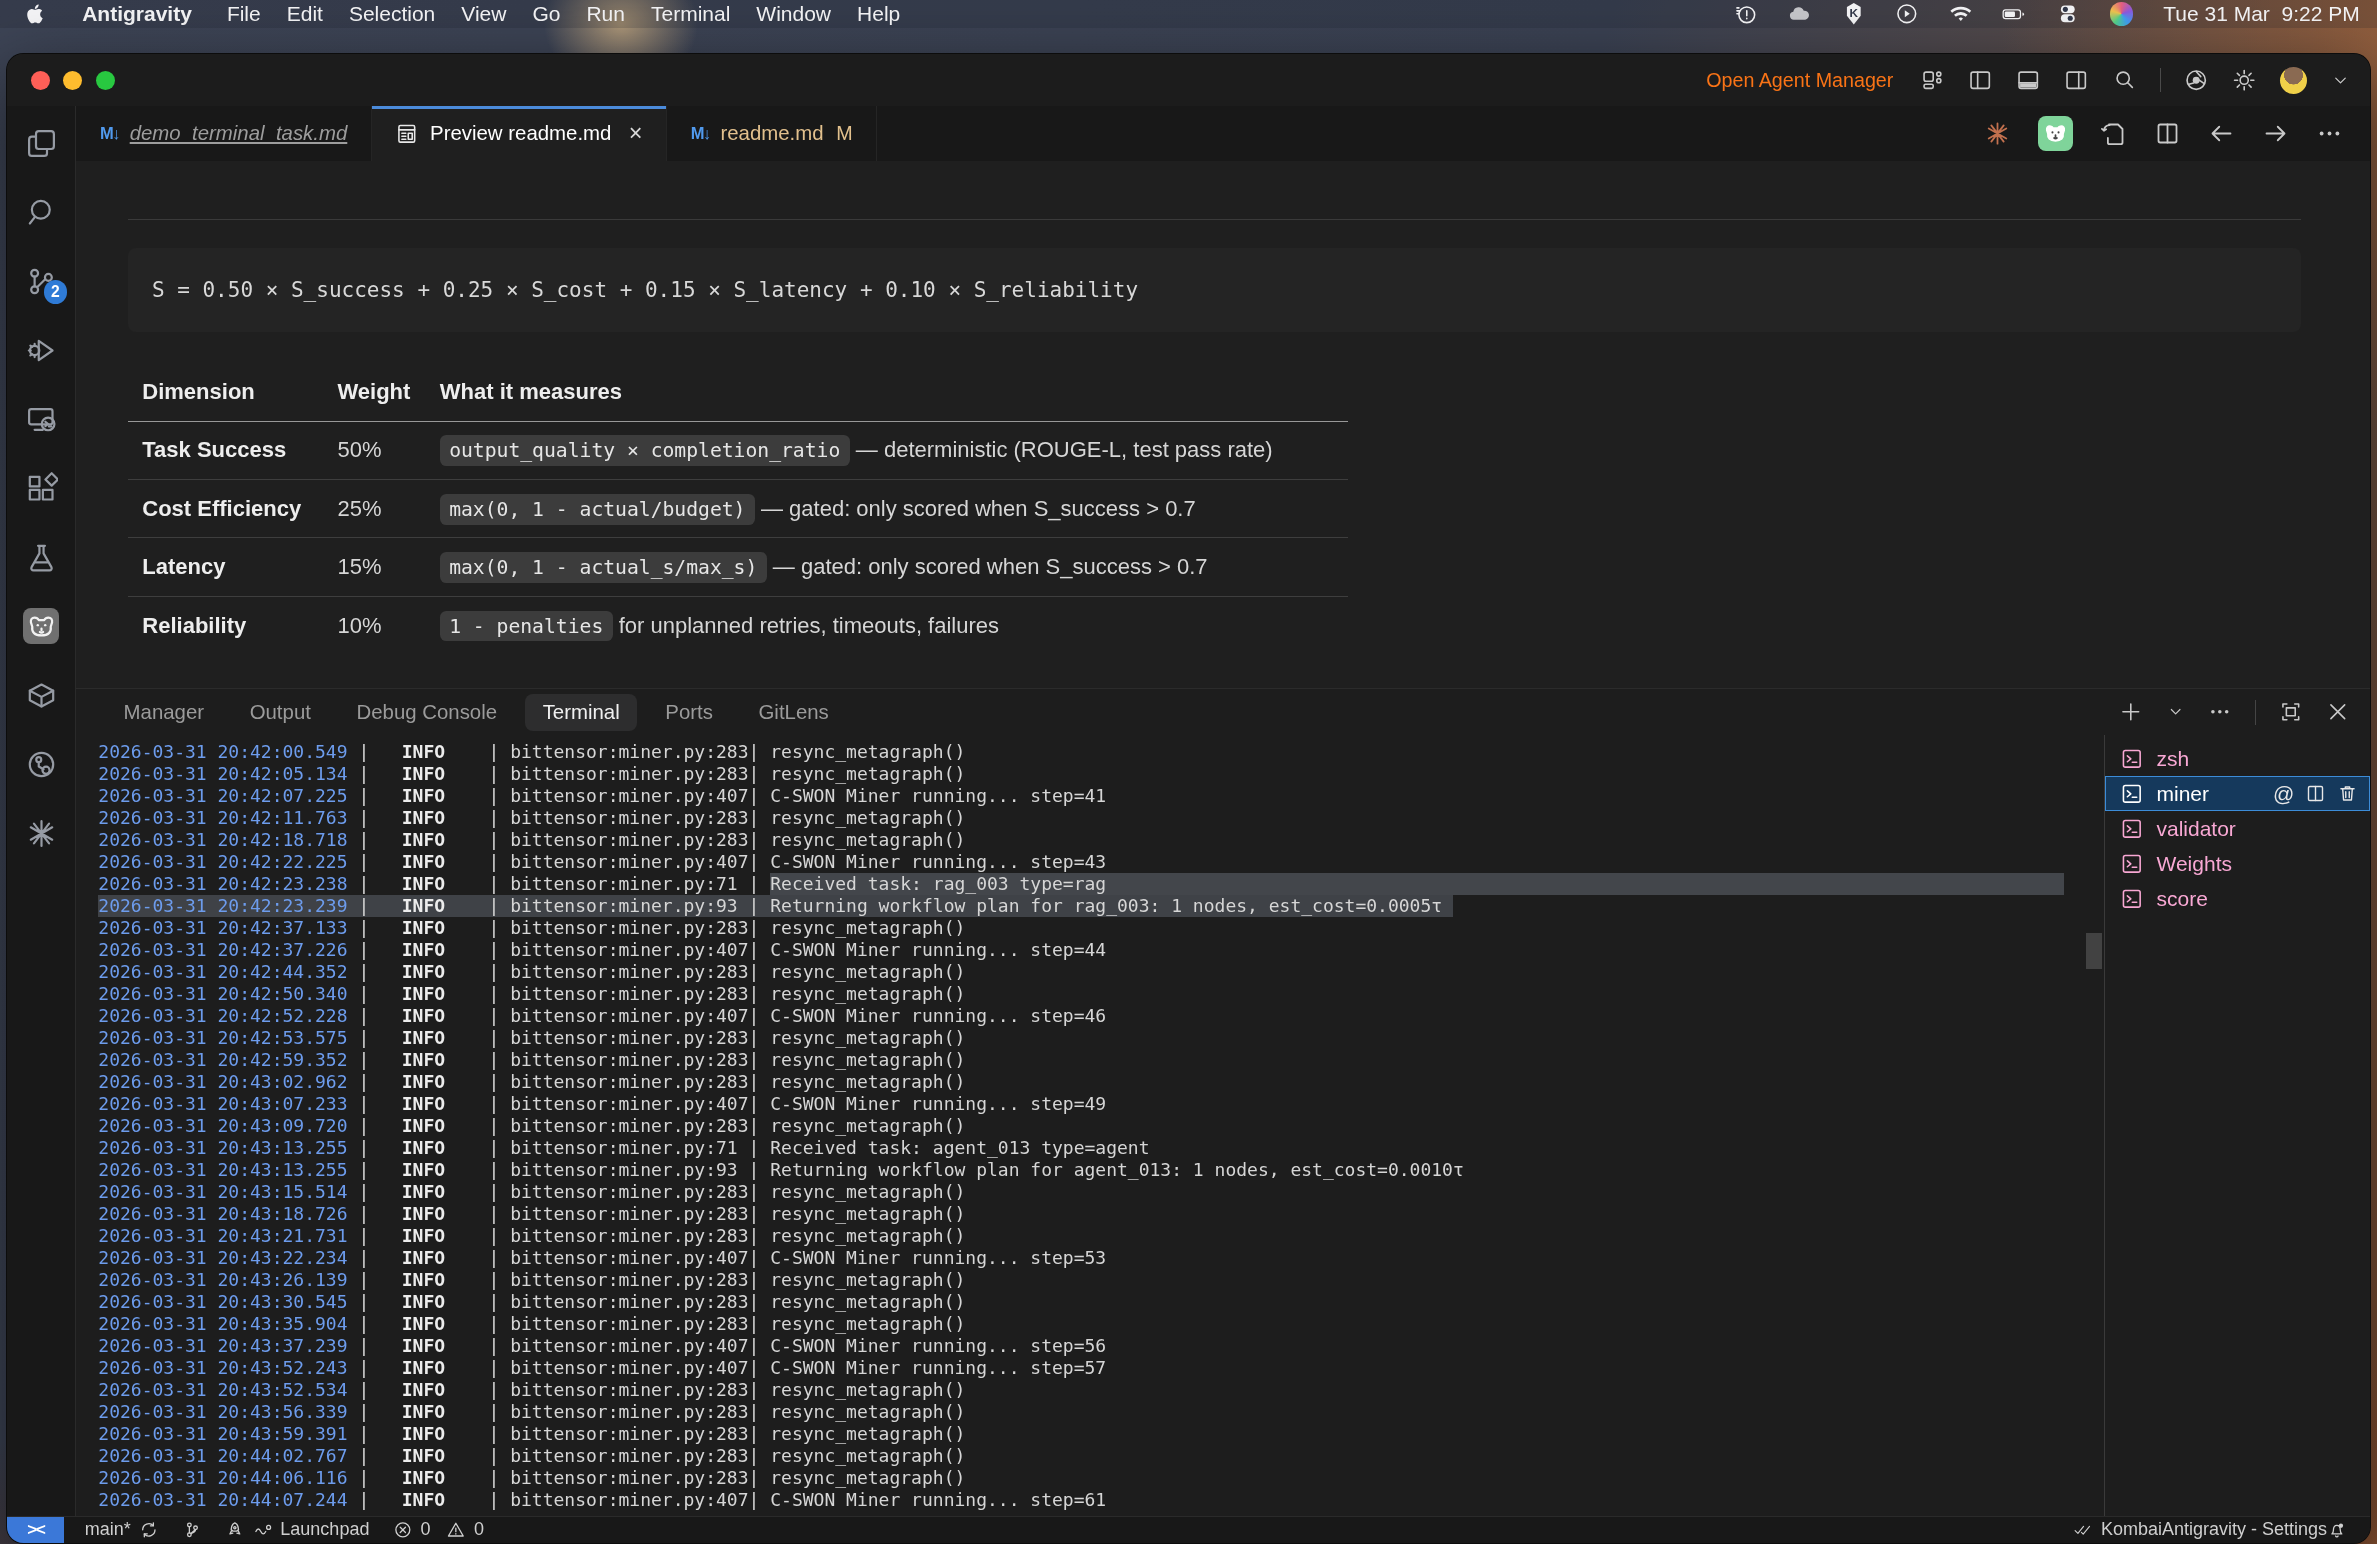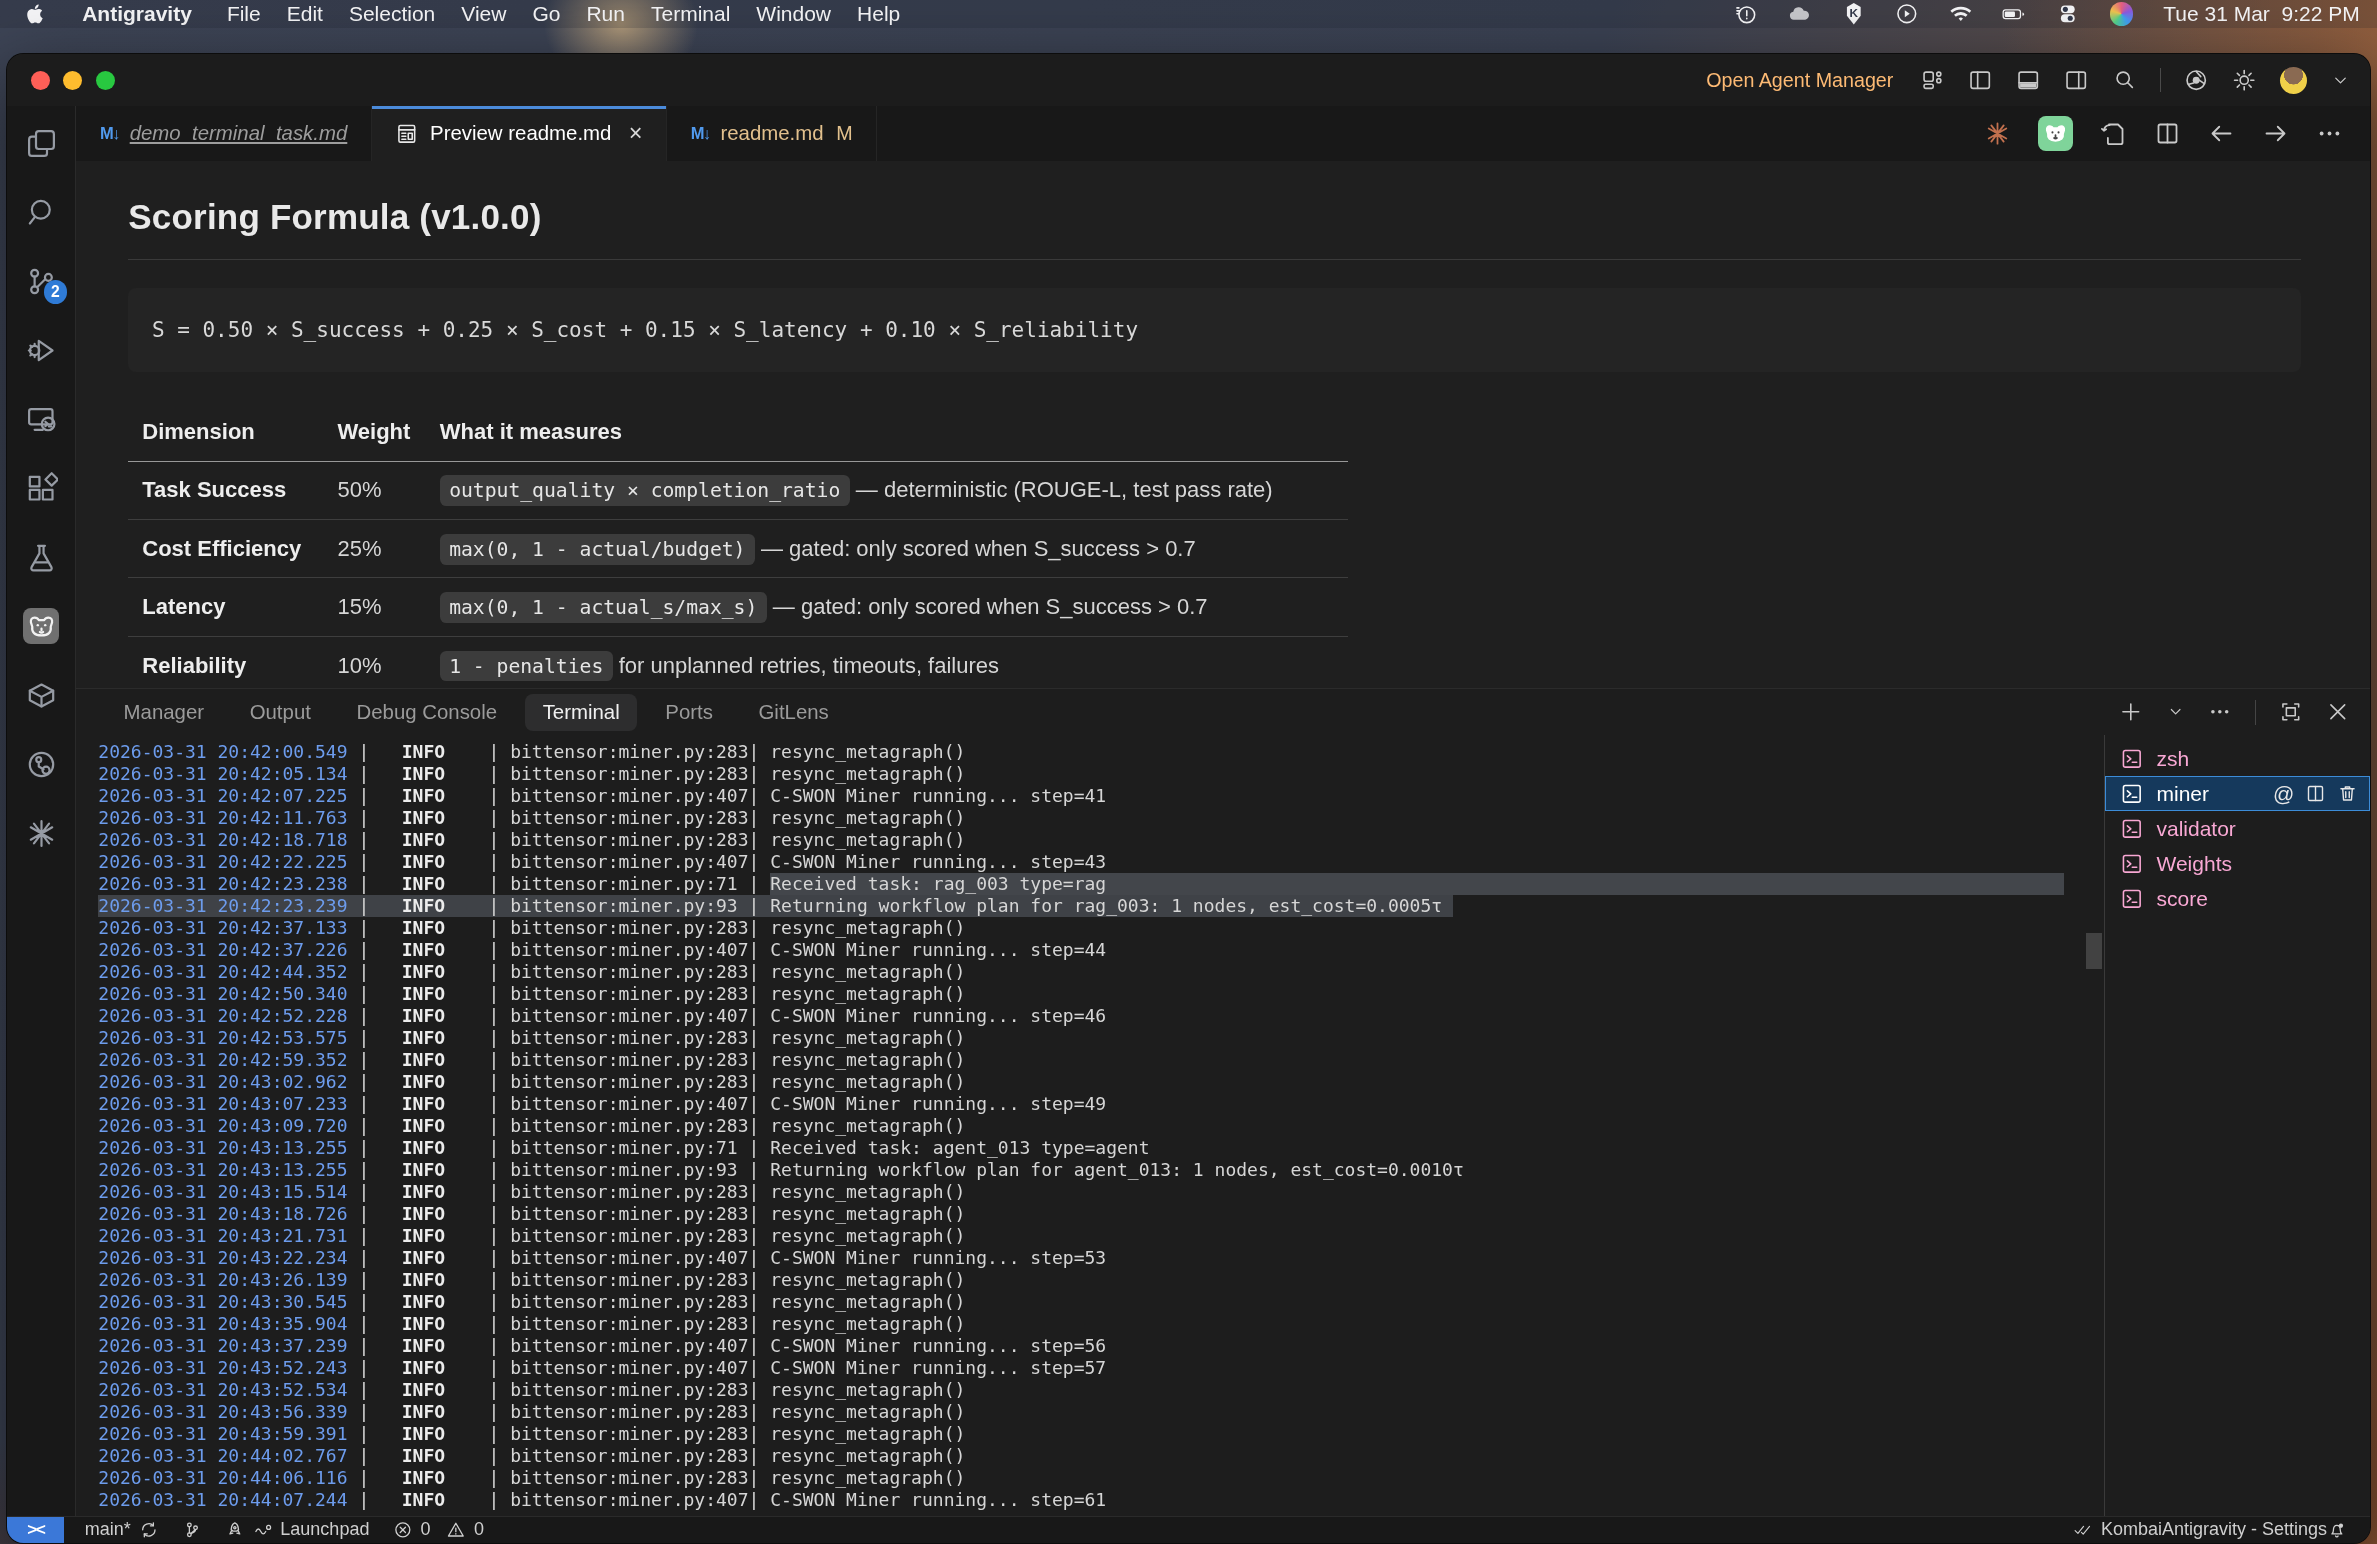--- a/index.html
+++ b/index.html
@@ -36,21 +36,21 @@
     border:0.8px solid rgba(0,0,0,0.6); }
 
   
   .titlebar { position:relative; height:52px; background:#1c1c1c; flex:0 0 auto;
     display:flex; align-items:center; }
   .traffic { display:flex; gap:13.4px; padding-left:23.6px; }
   .tl { width:19px; height:19px; border-radius:50%; }
   .tl-close{ background:#ff5f57; } .tl-min{ background:#febc2e; } .tl-max{ background:#28c840; }
   .win-title { position:absolute; left:0; right:0; text-align:center; color:#9f9f9f; font-size:19.7px; pointer-events:none; }
   .tb-right { margin-left:auto; display:flex; align-items:center; gap:23.6px; padding-right:20.4px; color:#c9c9c9; }
-  .tb-right .label { font-size:19.7px; color:#fdba74; margin-right:3.1px; }
+  .tb-right .label { font-size:19.7px; color:#f97316; margin-right:3.1px; }
   .tb-ic { width:24.4px; height:24.4px; }
   .tb-sep { width:0.8px; height:23.6px; background:#4a4a4a; }
   .avatar { width:27px; height:27px; border-radius:50%;
     background:radial-gradient(circle at 50% 30%, #8a6a52 0 40%, #f0d049 41% 100%); }
 
   
   .main { flex:1 1 auto; display:flex; min-height:0; }
   .activitybar { width:69px; flex:0 0 auto; background:#181818; border-right:0.8px solid #2a2a2a;
     display:flex; flex-direction:column; align-items:center; padding-top:19px; gap:33px; color:#969ba4; }
   .ab-item { position:relative; width:36px; height:36px; display:flex; align-items:center; justify-content:center; }
@@ -475,21 +475,20 @@
               <svg viewBox="0 0 24 24" fill="currentColor" stroke="none">
                 <circle cx="5" cy="12" r="1.7"></circle>
                 <circle cx="12" cy="12" r="1.7"></circle>
                 <circle cx="19" cy="12" r="1.7"></circle>
               </svg>
             </span>
         </div>
       </div>
 
       <div class="previewpane">
-        <div class="md-h1">Scoring Formula (v1.0.0)</div>
         <hr class="md-hr">
         <div class="md-codeblock"><code>S = 0.50 × S_success + 0.25 × S_cost + 0.15 × S_latency + 0.10 × S_reliability</code></div>
         <table class="md-table">
           <thead>
               <tr id="md-table-head">
                 <th>Dimension</th>
                 <th>Weight</th>
                 <th>What it measures</th>
               </tr>
             </thead>

